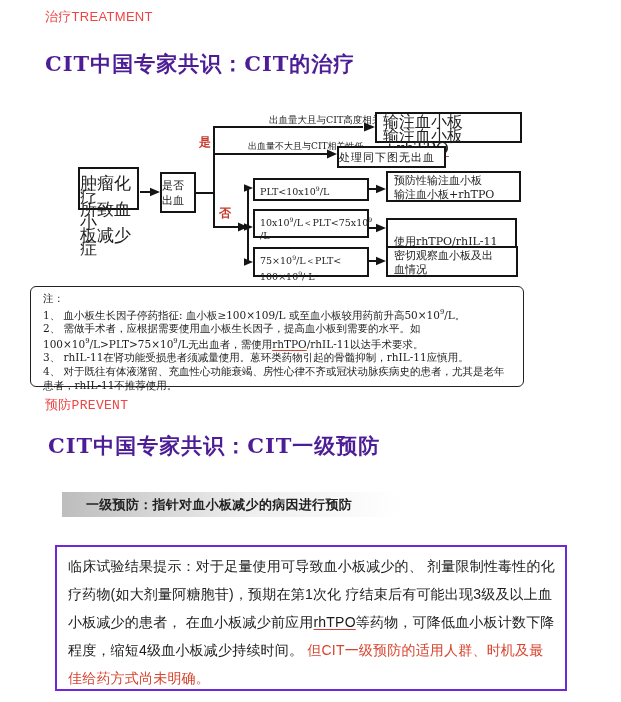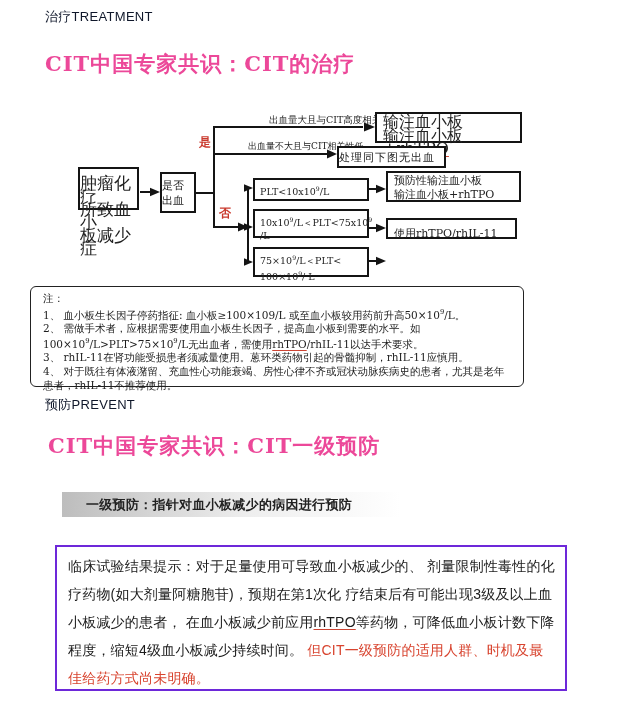--- a/index.html
+++ b/index.html
@@ -1,21 +1,21 @@
 <!DOCTYPE html>
 <html><head>
 <meta charset="utf-8">
 <style>
   html,body{margin:0;padding:0;background:#fff;}
   .canvas{position:relative;width:621px;height:702px;background:#ffffff;overflow:hidden;
           font-family:"Liberation Sans","DejaVu Sans",sans-serif;color:#1b1b1b;}
   .abs{position:absolute;box-sizing:border-box;}
-  .sec-label{font-size:13px;color:#0f172a;letter-spacing:0.3px;}
+  .sec-label{font-size:13px;color:#ef4444;letter-spacing:0.3px;}
   .sec-title{font-family:"DejaVu Serif","Liberation Serif",serif;font-weight:bold;
-             font-size:21px;color:#ec4899;letter-spacing:1px;}
+             font-size:21px;color:#4c1d95;letter-spacing:1px;}
   
   svg.connectors{position:absolute;left:0;top:0;z-index:1;pointer-events:none;}
   .fc-box{position:absolute;z-index:2;border:2px solid #141414;background:#fff;
           font-family:"DejaVu Serif","Liberation Serif",serif;font-size:10.5px;
           line-height:13.5px;color:#222;box-sizing:border-box;}
   .fc-center{text-align:left;}
   .fc-box sup{font-size:0.65em;}
   .plt{font-size:9.5px;line-height:12.5px;white-space:nowrap;padding:3px 4px 0 5px;}
   .branch-label{position:absolute;z-index:2;font-family:"DejaVu Serif",serif;
                 font-weight:normal;font-size:9.5px;color:#1a1a1a;white-space:nowrap;margin-left:24px;}
@@ -85,30 +85,31 @@
 
   <div class="fc-box" style="left:375px;top:112px;width:147px;height:31px;padding:1px 6px;font-size:16px;line-height:13.5px;"><span>输注血小板</span><br><span>输注血小板+</span><span style="text-decoration: underline rgb(204, 68, 51); text-underline-offset: 2px;">rhTPO</span></div>
 
   <div class="fc-box fc-center" style="left:337px;top:146px;width:109px;height:22px;padding-top:2px;font-size:11px;line-height:15px;letter-spacing:1px;">处理同下图无出血</div>
 
   <div class="fc-box plt" style="left:253px;top:178px;width:116px;height:23px;"><span>PLT&lt;10x10</span><sup>9</sup><span>/L</span></div>
   <div class="fc-box plt" style="left:253px;top:209px;width:116px;height:29px;"><span>10x10</span><sup>9</sup><span>/L＜PLT&lt;75x10</span><sup>9</sup><br><span>/L</span></div>
   <div class="fc-box plt" style="left:253px;top:247px;width:116px;height:30px;"><span>75×10</span><sup>9</sup><span>/L＜PLT&lt;</span><br><span>100×10</span><sup>9</sup><span>/ L</span></div>
 
   <div class="fc-box" style="left:386px;top:171px;width:135px;height:31px;padding:1px 6px;font-size:11px;line-height:13.5px;"><span>预防性输注血小板</span><br><span>输注血小板+rhTPO</span></div>
-  <div class="fc-box" style="left:386px;top:218px;width:131px;height:21px;padding:6px 6px;font-size:11px;line-height:15px;">使用rhTPO/rhIL-11</div>
+  <div class="fc-box" style="left:386px;top:218px;width:131px;height:21px;padding:14px 6px;font-size:11px;line-height:15px;">使用rhTPO/rhIL-11</div>
+  <div class="fc-box" style="left:386px;top:246px;width:132px;height:31px;padding:1px 6px;font-size:11px;line-height:13.5px;"><span>密切观察血小板及出</span><br><span>血情况</span></div>
 
   <div class="abs note-box" style="left:30px;top:286px;width:494px;height:101px;">
     <p>注：</p>
     <p><span>1、 血小板生长因子停药指征: 血小板≥100×109/L 或至血小板较用药前升高50×10</span><sup>9</sup><span>/L。</span></p>
     <p><span>2、 需做手术者，应根据需要使用血小板生长因子，提高血小板到需要的水平。如100×10</span><sup>9</sup><span>/L&gt;PLT&gt;75×10</span><sup>9</sup><span>/L无出血者，需使用</span><span style="text-decoration: underline rgb(204, 68, 51); text-underline-offset: 2px;">rhTPO</span><span>/rhIL-11以达手术要求。</span></p>
     <p><span>3、 rhIL-11在肾功能受损患者须减量使用。蒽环类药物引起的骨髓抑制，rhIL-11应慎用。</span></p>
     <p><span>4、 对于既往有体液潴留、充血性心功能衰竭、房性心律不齐或冠状动脉疾病史的患者，尤其是老年患者，rhIL-11不推荐使用。</span></p>
   </div>
 
-  <div class="abs sec-label" style="left:45px;top:396px;">预防PREVENT</div>
+  <div class="abs sec-label" style="left:45px;top:396px;font-family:Liberation Mono, monospace;">预防PREVENT</div>
   <div class="abs sec-title" style="left:48px;top:432px;">CIT中国专家共识：CIT一级预防</div>
 
   <div class="abs prev-bar" style="left:62px;top:492px;width:338px;background:linear-gradient(to right,#bdbdbd,#eeeeee 55%,#ffffff);">一级预防：指针对血小板减少的病因进行预防</div>
 
   <div class="abs trial-box" style="left:55px;top:545px;width:512px;height:146px;"><span>临床试验结果提示：对于足量使用可导致血小板减少的、 剂量限制性毒性的化疗药物(如大剂量阿糖胞苷)，预期在第1次化 疗结束后有可能出现3级及以上血小板减少的患者， 在血小板减少前应用</span><span style="text-decoration: underline rgb(204, 68, 51); text-underline-offset: 2px;">rhTPO</span><span>等药物，可降低血小板计数下降程度，缩短4级血小板减少持续时间。 </span><span style="color: rgb(216, 68, 47);">但CIT一级预防的适用人群、时机及最佳给药方式尚未明确。</span></div>
 
 </div>
 
 </body></html>

